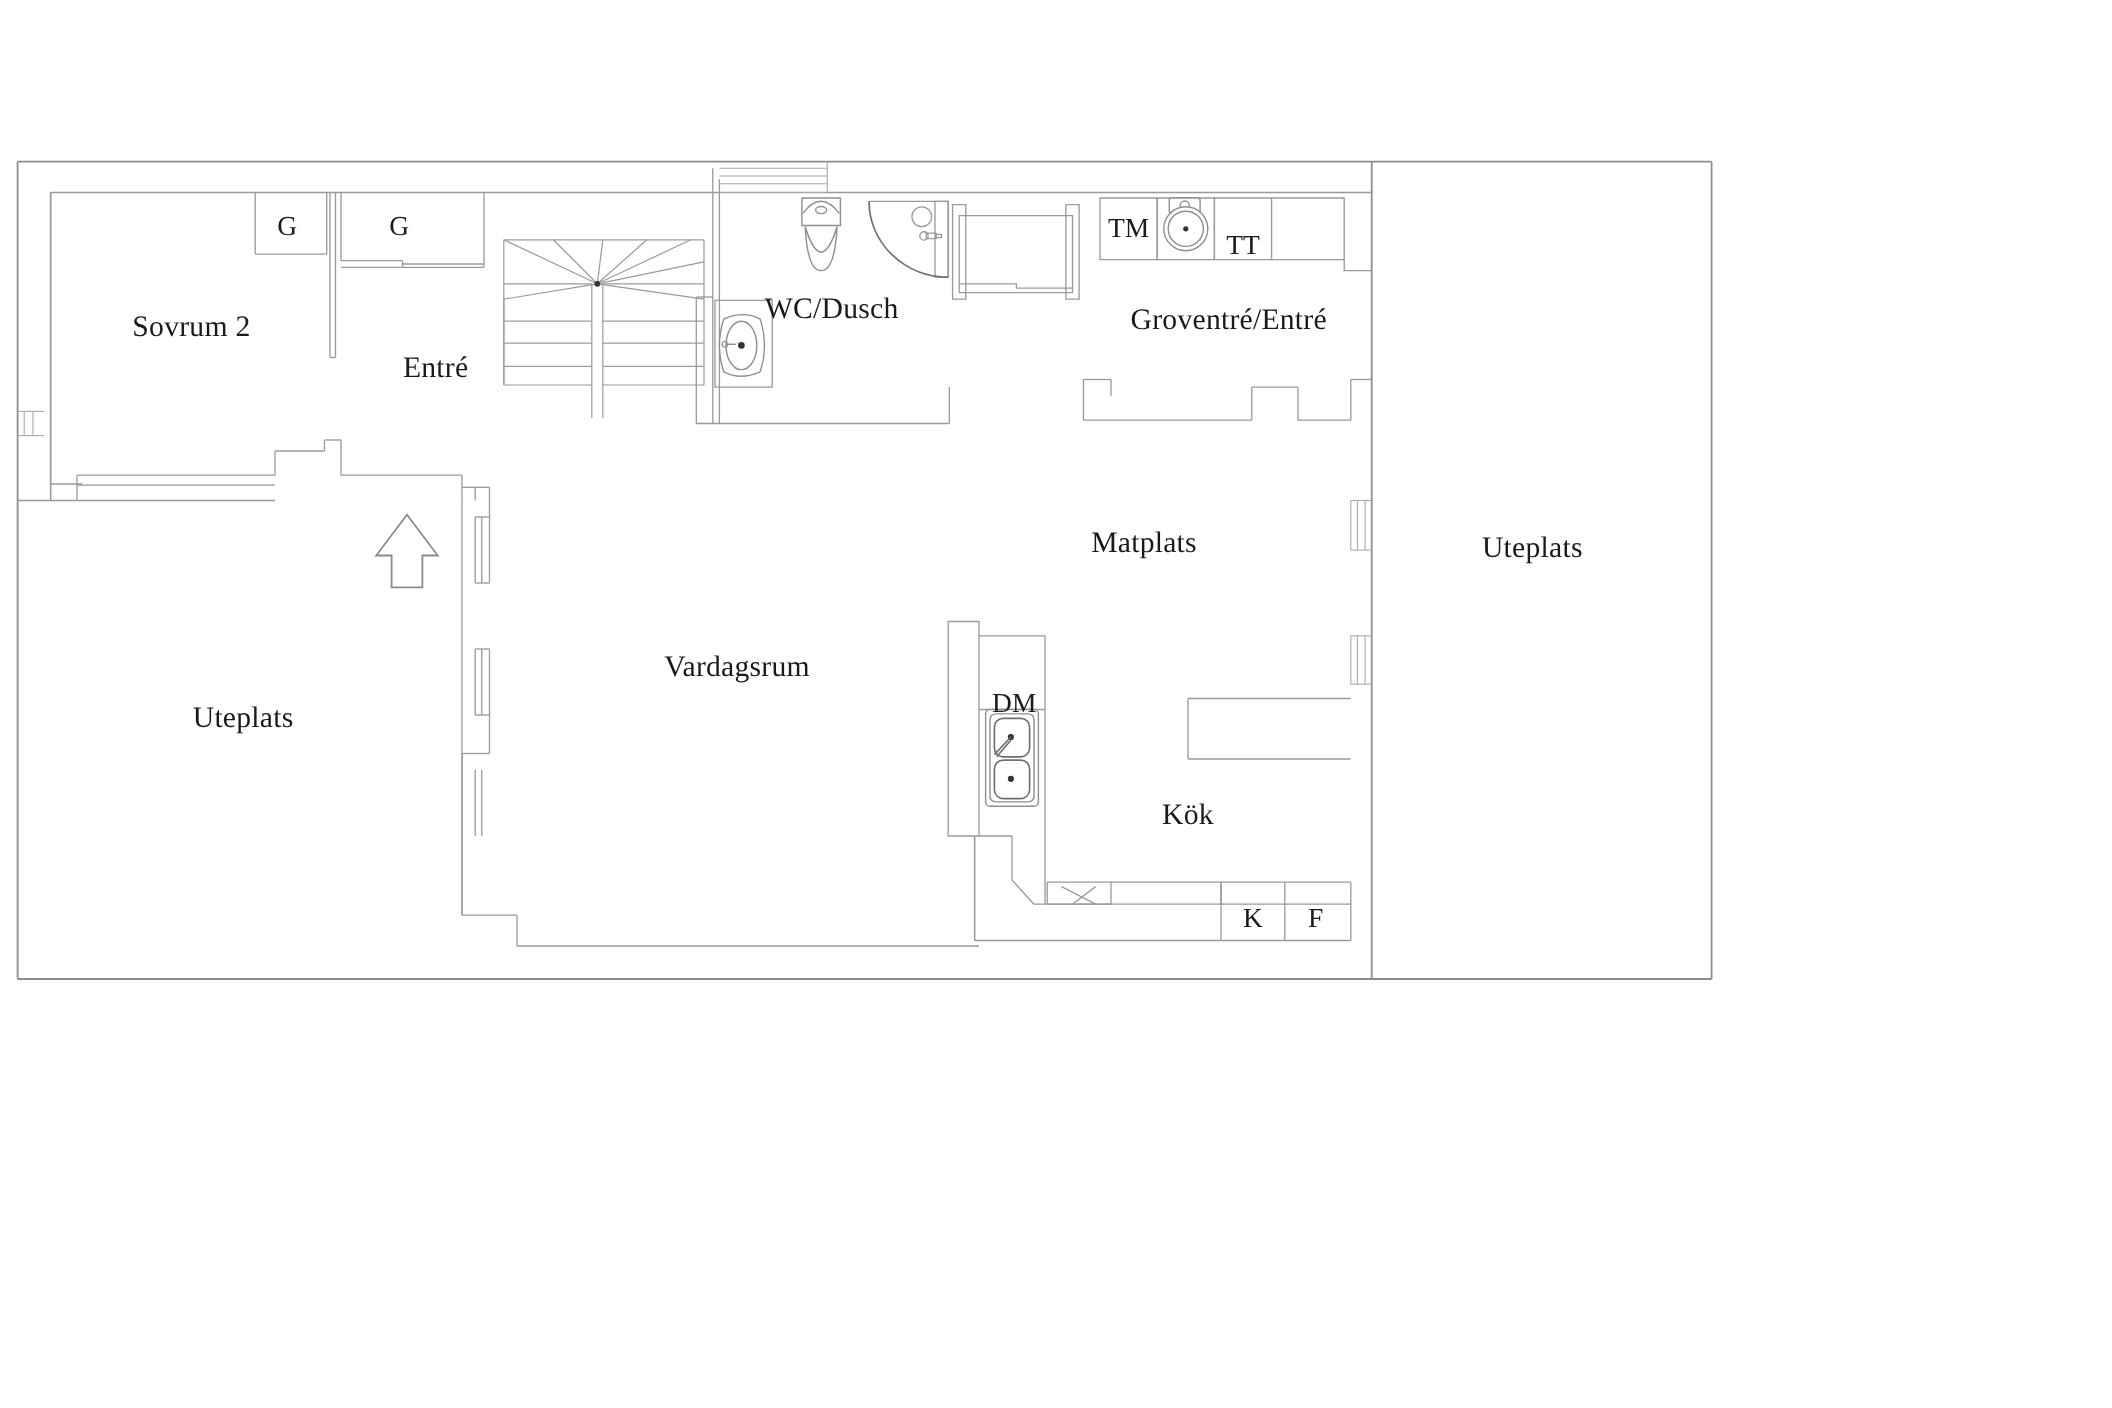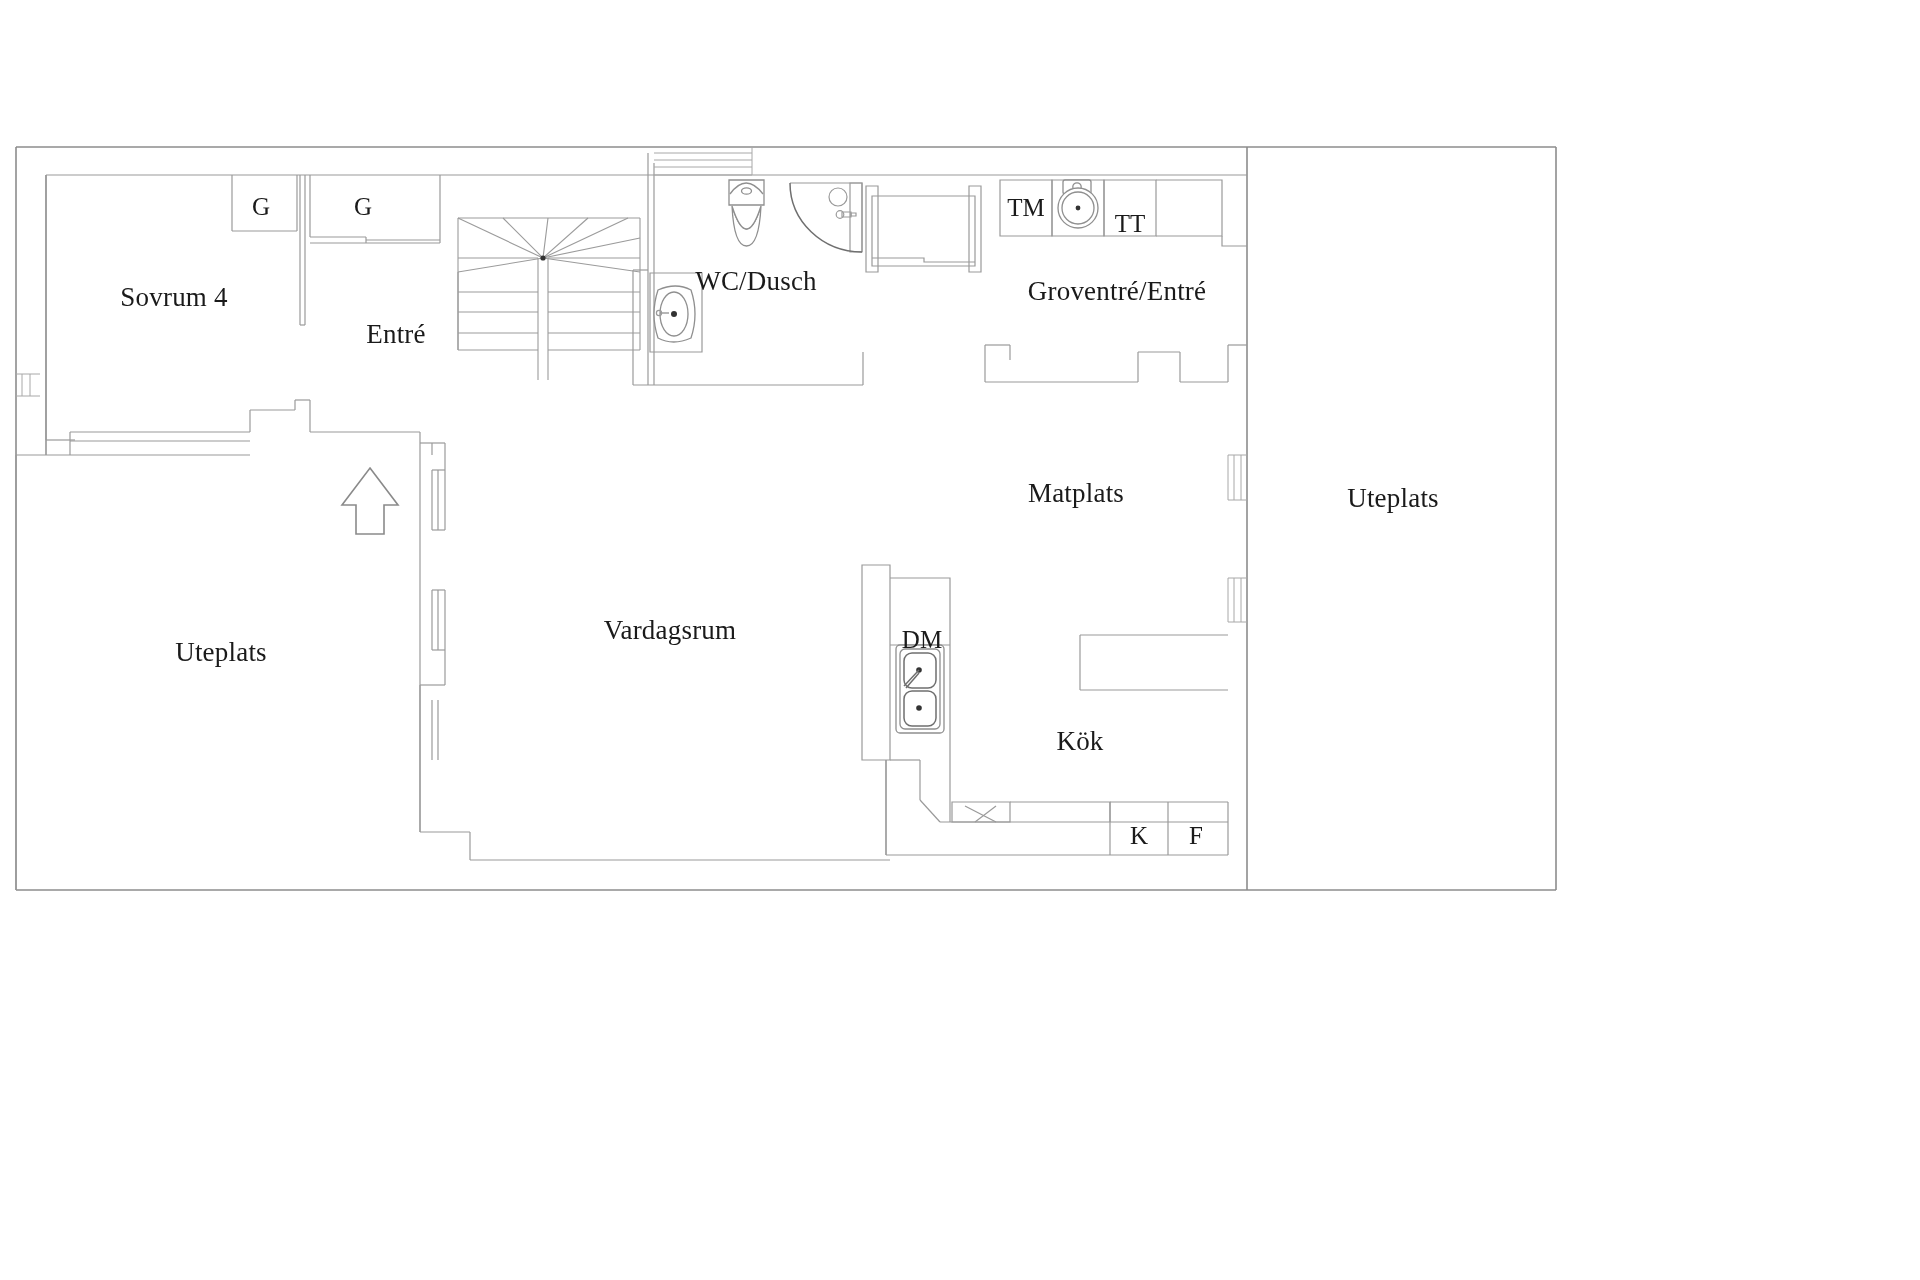--- a/index.html
+++ b/index.html
@@ -305,33 +305,33 @@
       <path class="fixture-d" d="M 919,670 L 904,686"></path>
       <path class="fixture-d" d="M 919,673 L 906,688"></path>
     </g>
 
     <g>
       <path class="arrow" d="M 370,468 L 398,505 L 384,505 L 384,534 L 356,534 L 356,505 L 342,505 Z"></path>
     </g>
 
   </svg>
 
-  <div class="room-label" style="left:174px; top:297px;">Sovrum 4</div>
+  <div class="room-label" style="left:174px; top:297px;">Sovrum 2</div>
 
   <div class="room-label" style="left:376px; top:334px;margin-left:20px;">Entré</div>
 
   <div class="room-label" style="left:756px; top:281px;">WC/Dusch</div>
 
   <div class="room-label" style="left:1117px; top:291px;">Groventré/Entré</div>
 
-  <div class="room-label" style="left:1076px; top:493px;">Matplats</div>
+  <div class="room-label" style="left:1040px; top:493px;">Matplats</div>
 
   <div class="room-label" style="left:1393px; top:498px;">Uteplats</div>
 
-  <div class="room-label" style="left:670px; top:630px;">Vardagsrum</div>
+  <div class="room-label" style="left:670px; top:606px;">Vardagsrum</div>
 
   <div class="room-label" style="left:221px; top:652px;">Uteplats</div>
 
   <div class="room-label" style="left:1080px; top:741px;">Kök</div>
 
   <div class="appliance-label" style="left:261px; top:207px;">G</div>
 
   <div class="appliance-label" style="left:363px; top:207px;">G</div>
 
   <div class="appliance-label" style="left:1026px; top:208px;">TM</div>

